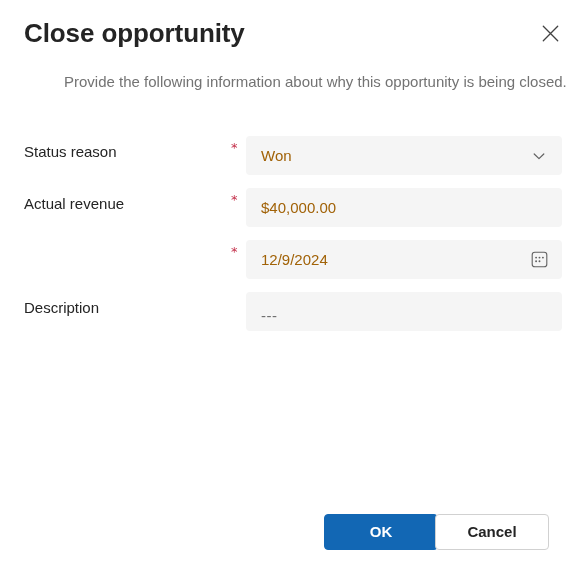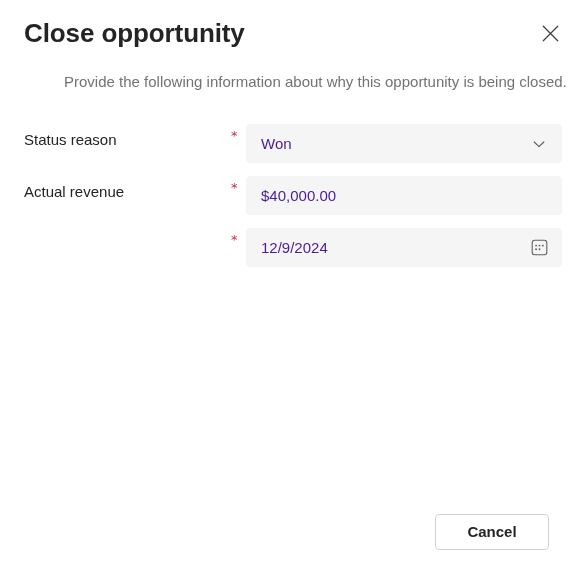--- a/index.html
+++ b/index.html
@@ -63,21 +63,21 @@
     font-size: 15px;
     line-height: 23px;
     color: #737373;
     margin-left: 40px;
   }
 
   
   .form {
     position: absolute;
     left: 0;
-    top: 124px;
+    top: 136px;
     width: 512px;
   }
 
   .field-row {
     position: relative;
     height: 52px;
   }
 
   .field-label {
     position: absolute;
@@ -110,21 +110,21 @@
     border-radius: 4px;
     display: flex;
     align-items: center;
     padding: 0 12px;
     cursor: pointer;
   }
 
   .field-value {
     font-size: 15px;
     line-height: 20px;
-    color: #4c1d95;
+    color: #a16207;
     flex: 1 1 auto;
     white-space: nowrap;
     overflow: hidden;
     text-overflow: ellipsis;
     padding-left: 3px;
   }
 
   .field-value.placeholder {
     color: #707070;
     letter-spacing: 0.5px;
@@ -233,20 +233,28 @@
             <circle cx="5.1" cy="6.6" r="0.95" fill="currentColor"></circle>
             <circle cx="8.5" cy="6.6" r="0.95" fill="currentColor"></circle>
             <circle cx="11.9" cy="6.6" r="0.95" fill="currentColor"></circle>
             <circle cx="5.1" cy="10.3" r="0.95" fill="currentColor"></circle>
             <circle cx="8.5" cy="10.3" r="0.95" fill="currentColor"></circle>
           </svg>
         </span>
       </div>
     </div>
 
+    <div class="field-row">
+      <div class="field-label">Description</div>
+      <div class="required-star"></div>
+      <div class="field-control">
+        <span class="field-value placeholder">---</span>
+      </div>
+    </div>
 
   </div>
 
   <div class="footer">
+    <button class="btn btn-primary">OK</button>
     <button class="btn btn-secondary">Cancel</button>
   </div>
 
 </div>
 
 </body></html>

